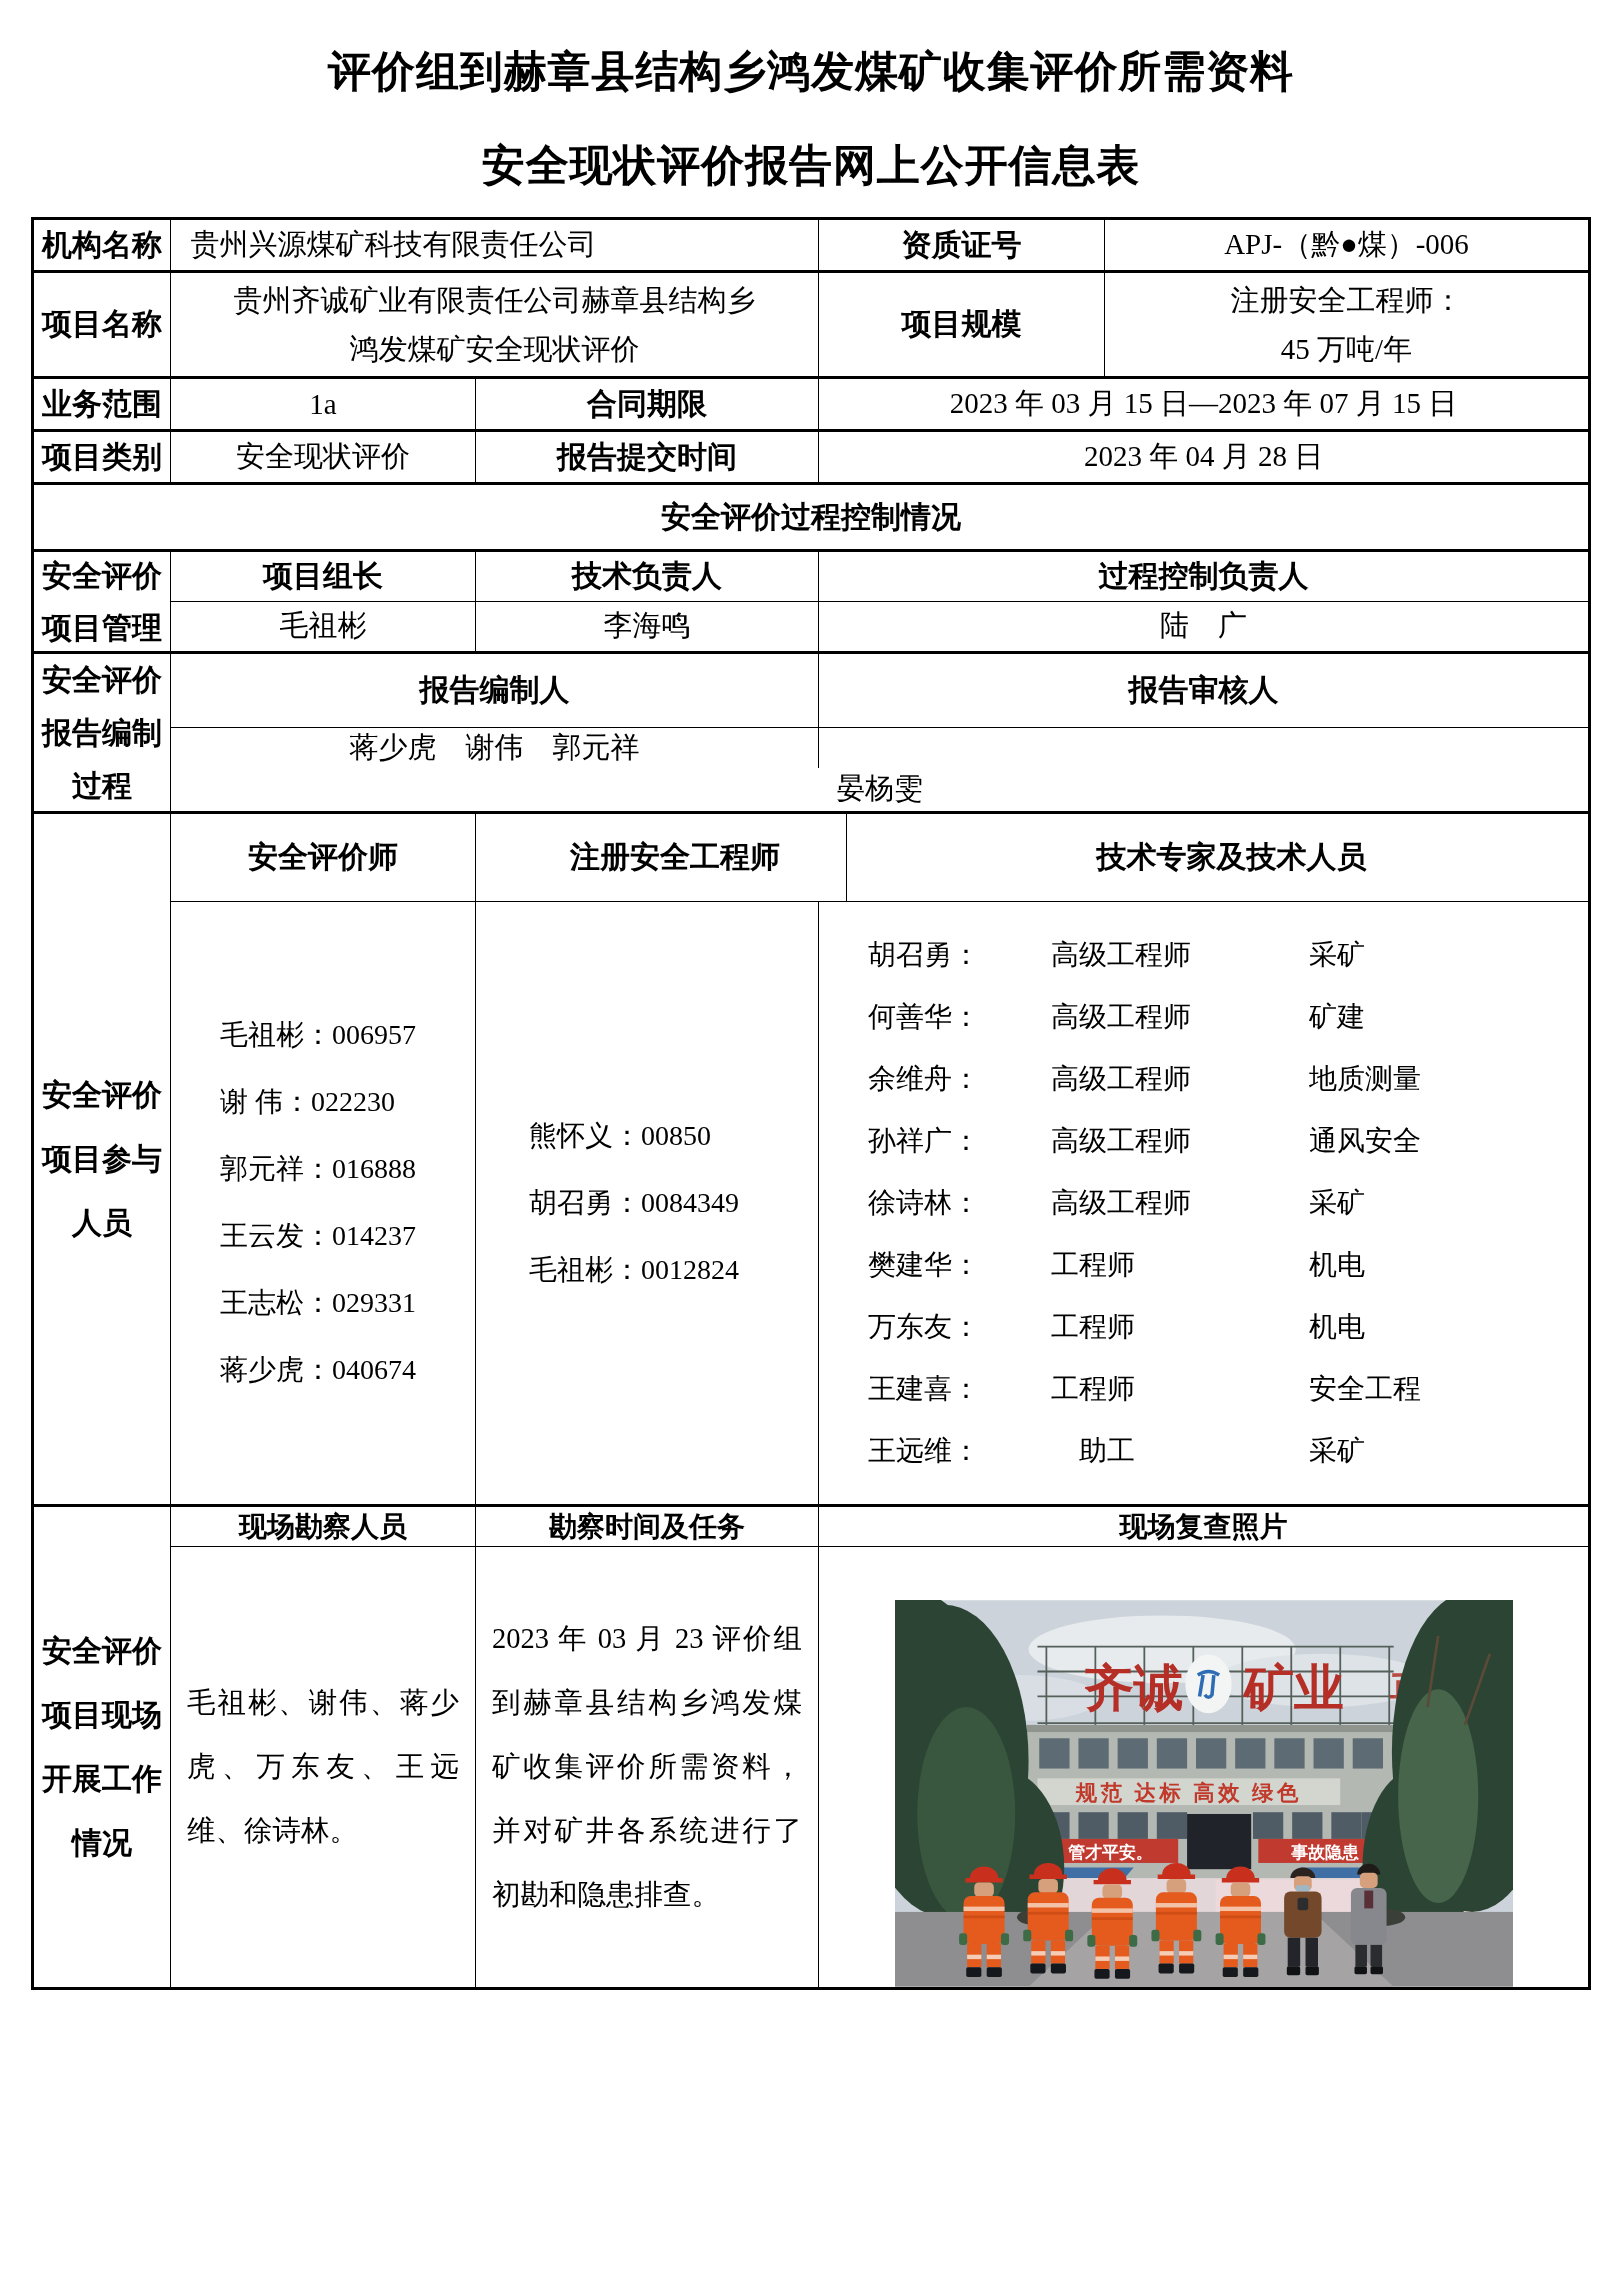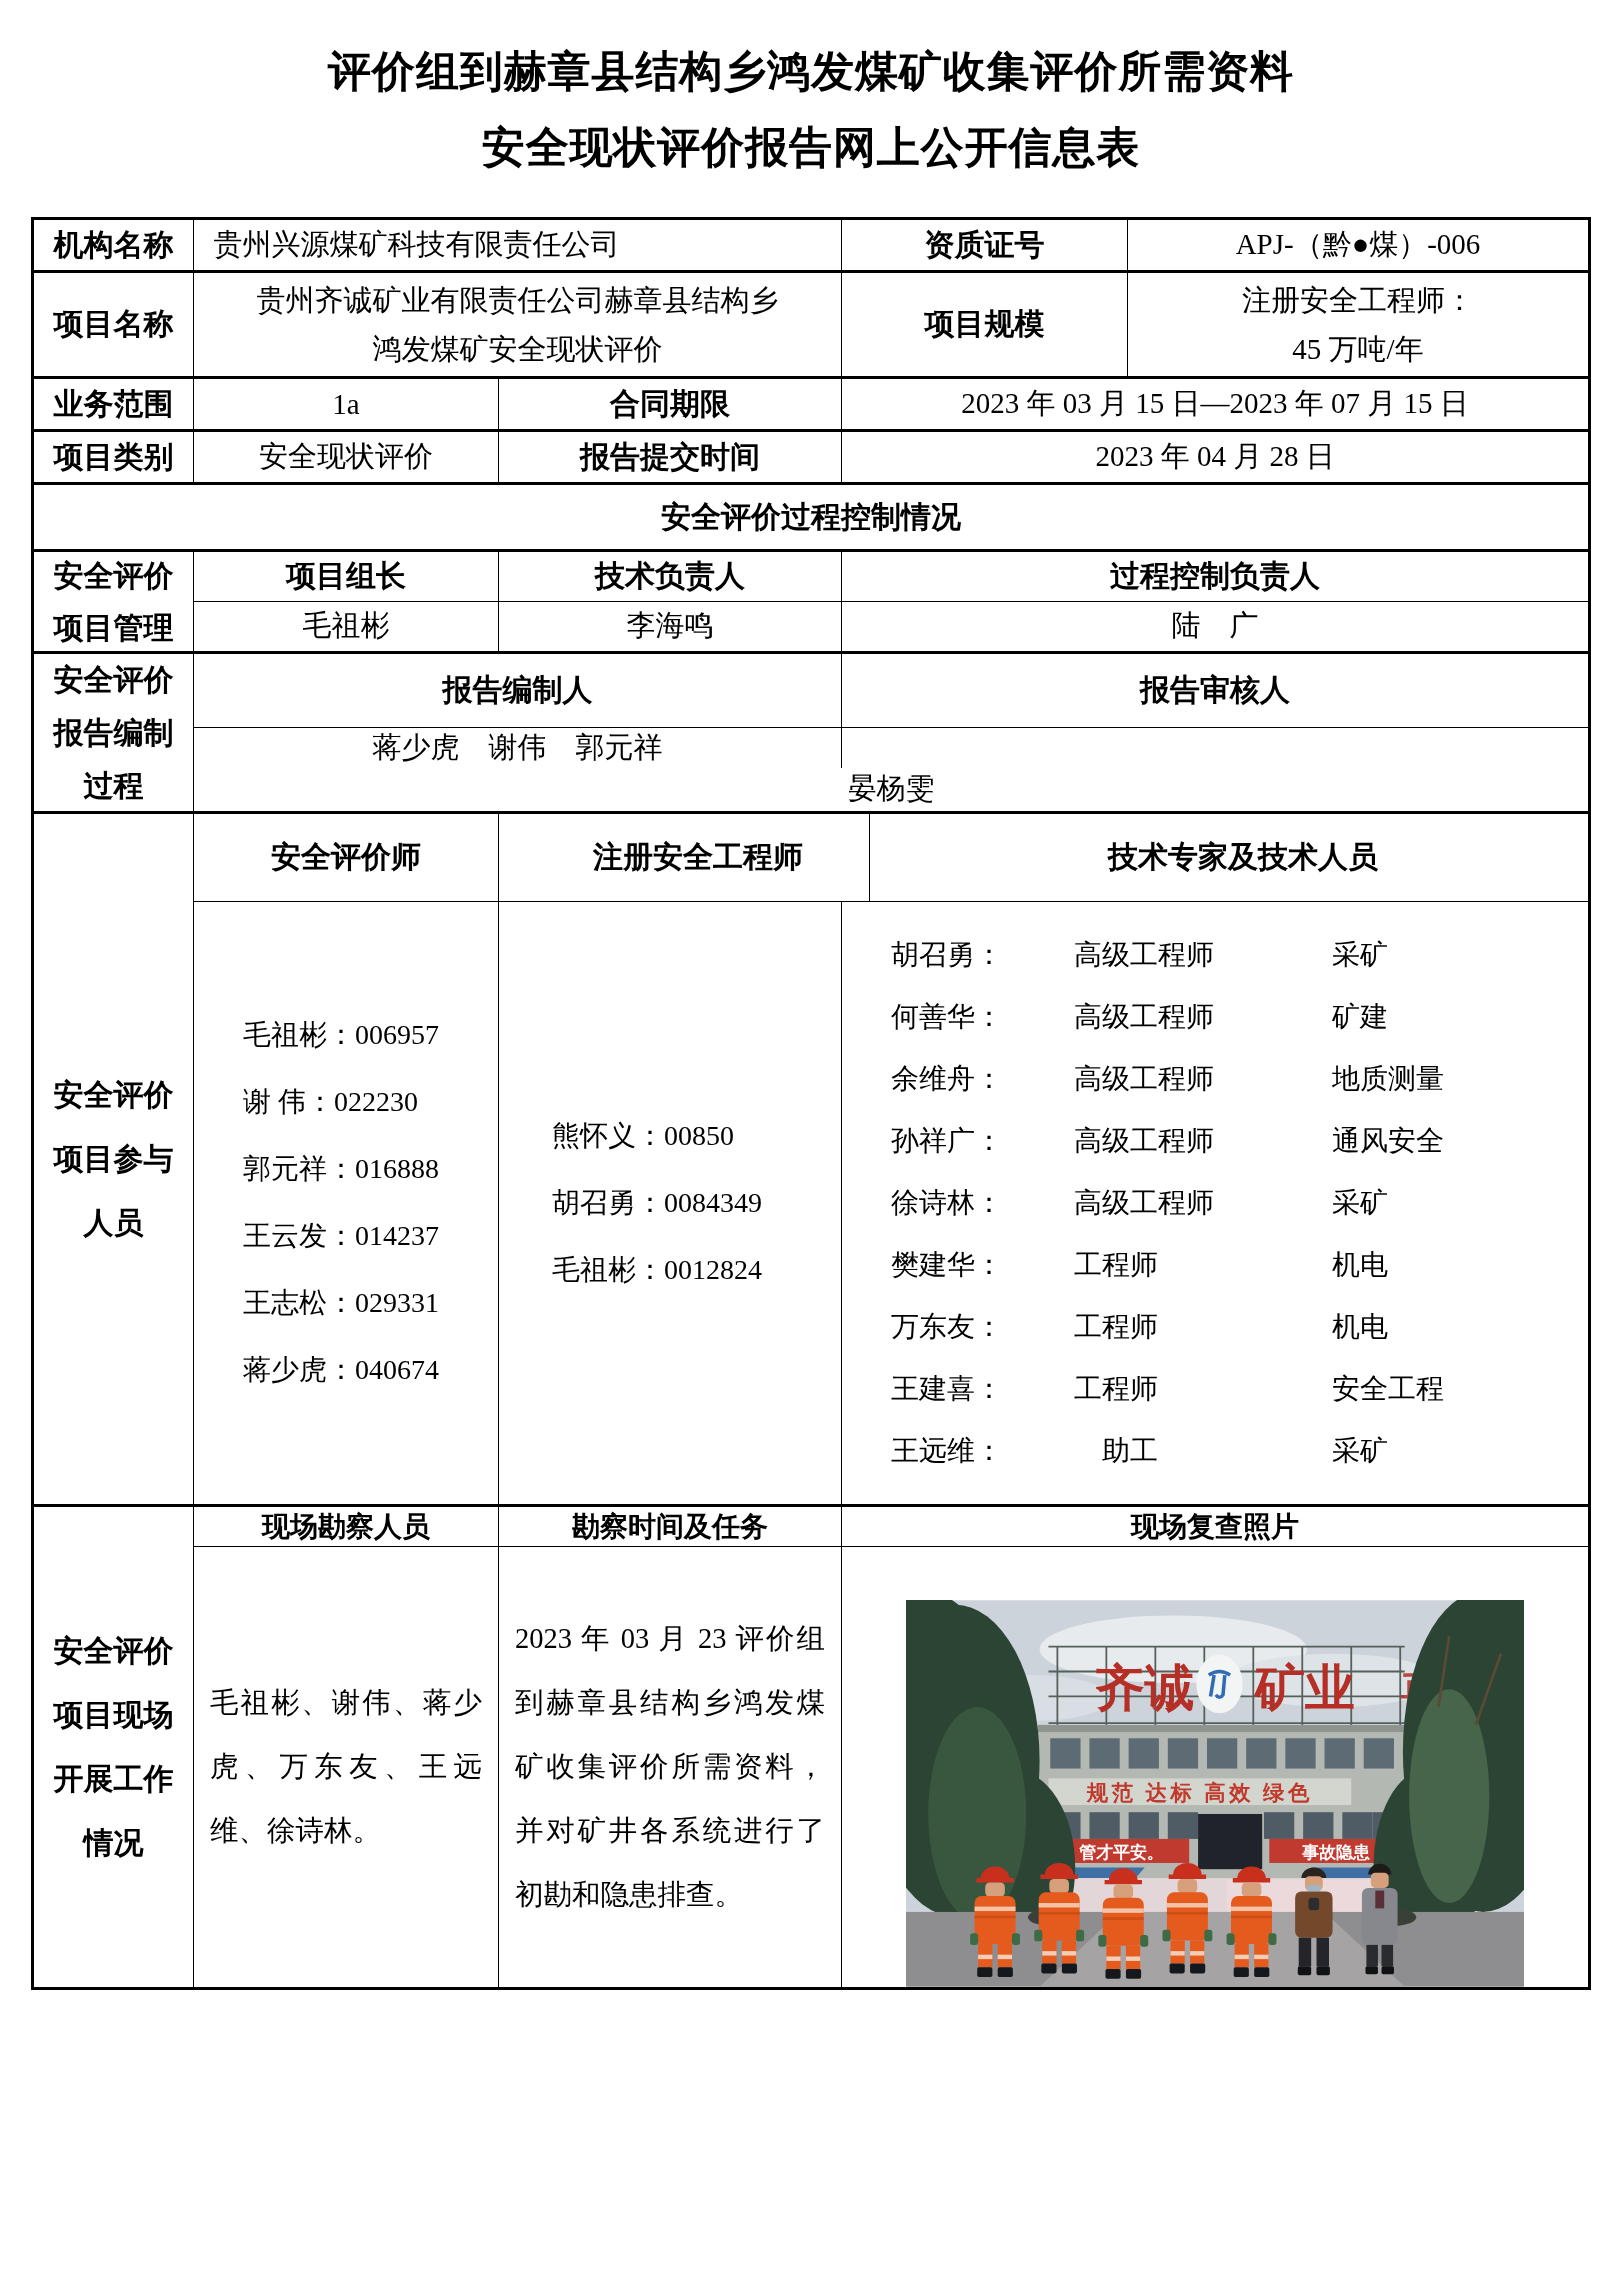--- a/index.html
+++ b/index.html
@@ -10,39 +10,39 @@
     font-family:"Liberation Serif","DejaVu Serif",serif;
     color:#000;
     overflow:hidden;
   }
   .title{
     position:absolute;left:0;width:100%;
     text-align:center;font-weight:bold;font-size:43px;
     letter-spacing:0.9px;white-space:nowrap;
   }
   .title.t1{top:43px;}
-  .title.t2{top:119px;}
+  .title.t2{top:137px;}
 
   .tbl{
     position:absolute;left:31px;top:217px;width:1560px;
     border:3.6px solid #000;box-sizing:border-box;
     display:flex;flex-direction:column;
     font-size:29px;
   }
   .row{display:flex;box-sizing:border-box;}
   .bb4{border-bottom:3.6px solid #000;}
   .bb2{border-bottom:1.8px solid #000;}
   .cell{
     display:flex;align-items:center;justify-content:center;
     box-sizing:border-box;border-right:1.8px solid #000;
     text-align:center;
   }
   .cell.last{border-right:none;}
   .label{font-weight:bold;font-size:30px;}
-  .w-a{width:160px;flex:none;}
+  .w-a{width:137px;flex:none;}
   .w-b{width:305px;flex:none;}
   .w-c{width:343px;flex:none;}
   .w-v{width:648px;flex:none;}
   .w-q{width:286px;flex:none;}
   .flex1{flex:1;}
   .h60{height:53px;} .h119{height:106px;} .h59{height:53px;} .h75{height:67px;}
   .h57{height:51px;} .h84{height:75px;} .h95{height:85px;flex-direction:column;} .h99{height:88px;gap:28px;}
   .h679{height:605px;} .h45{height:40px;} .h494{height:440px;}
   .left-al{justify-content:flex-start;text-align:left;padding-left:19.6px;}
   .two-line{line-height:49px;}

